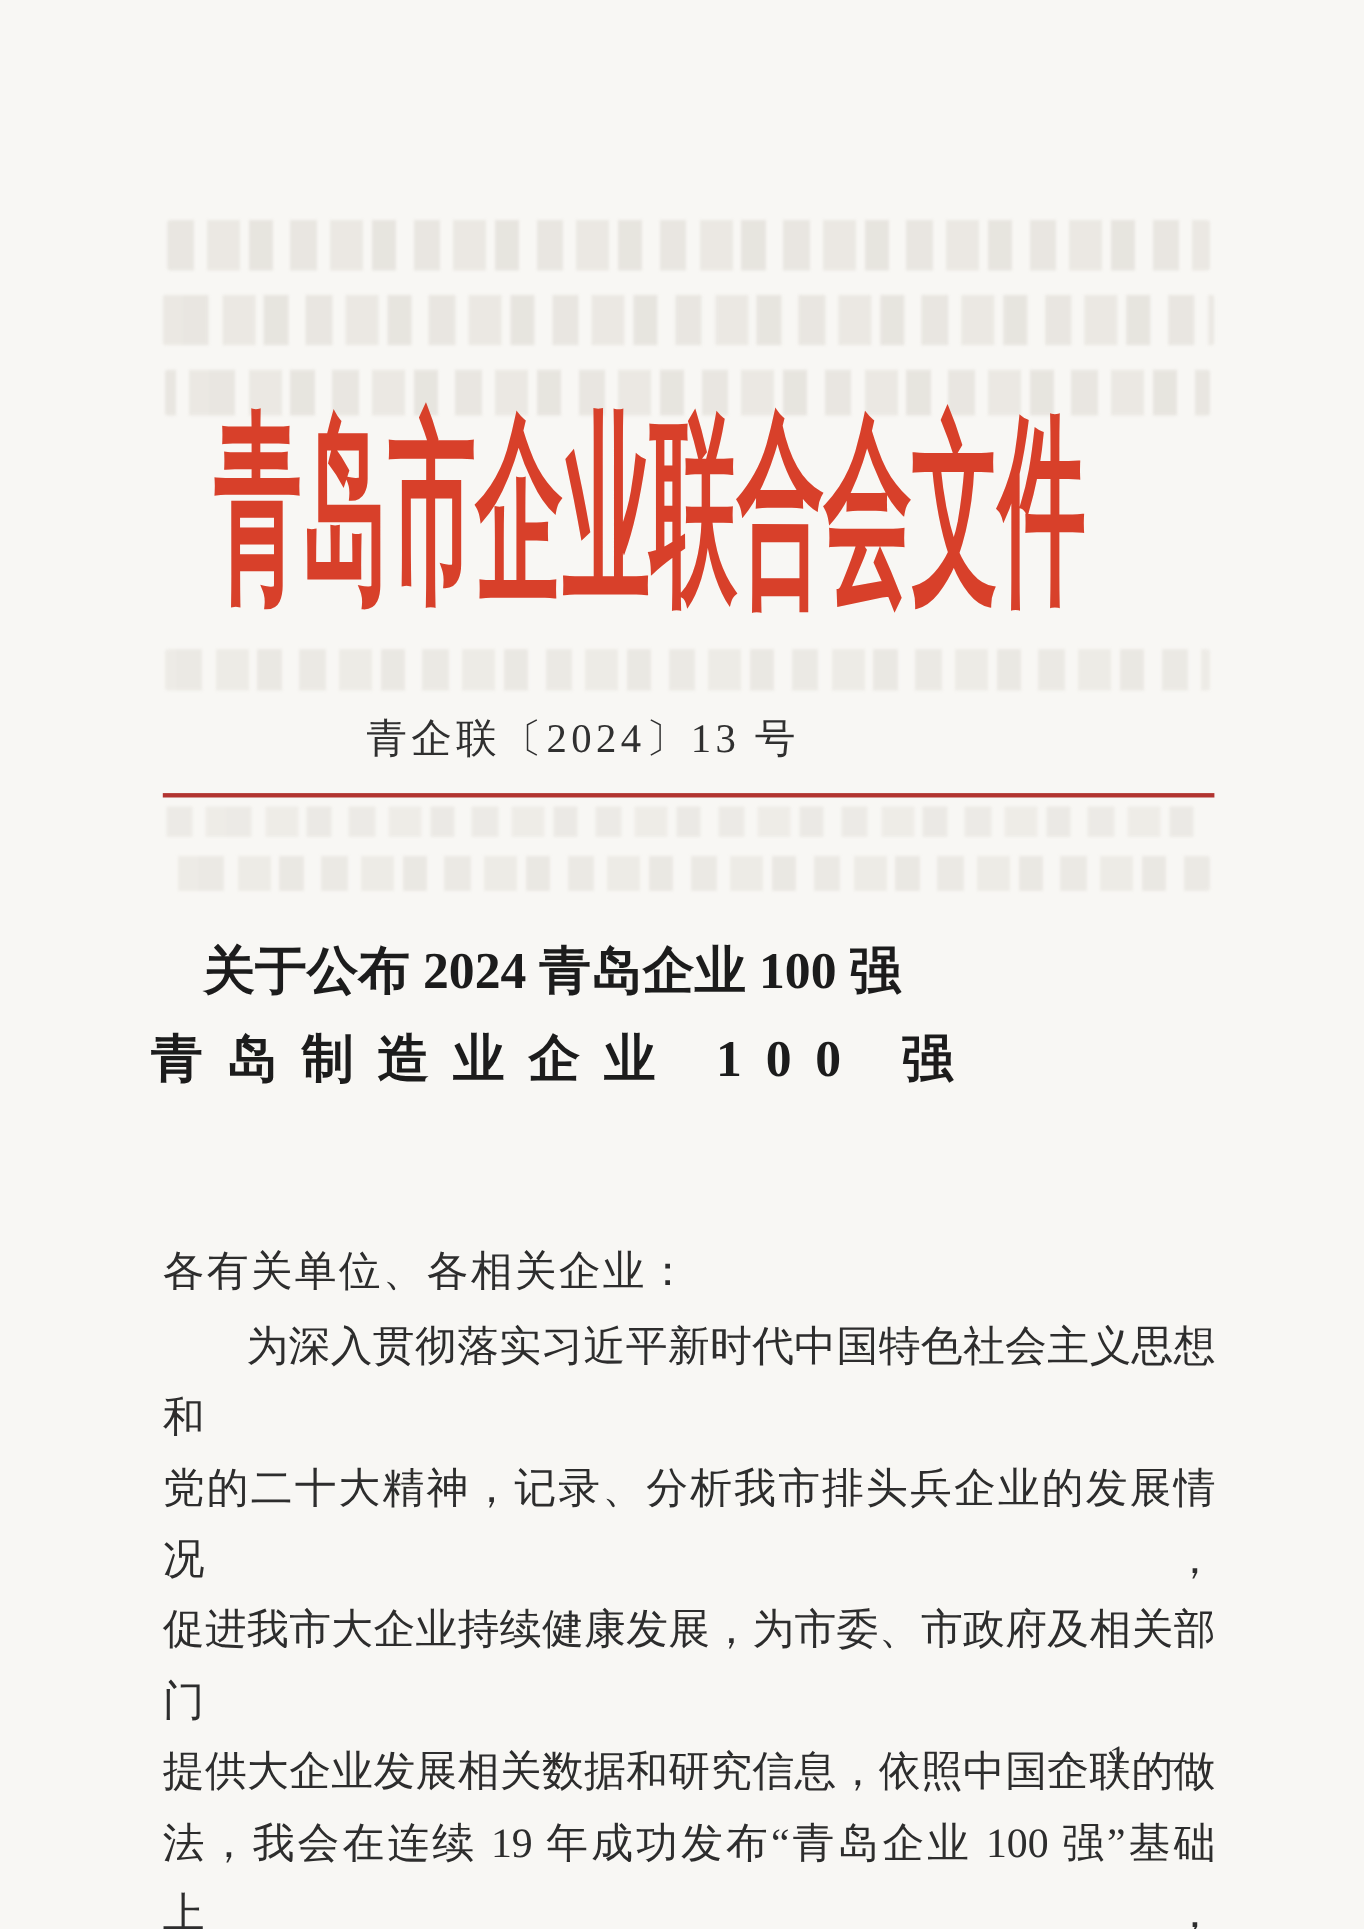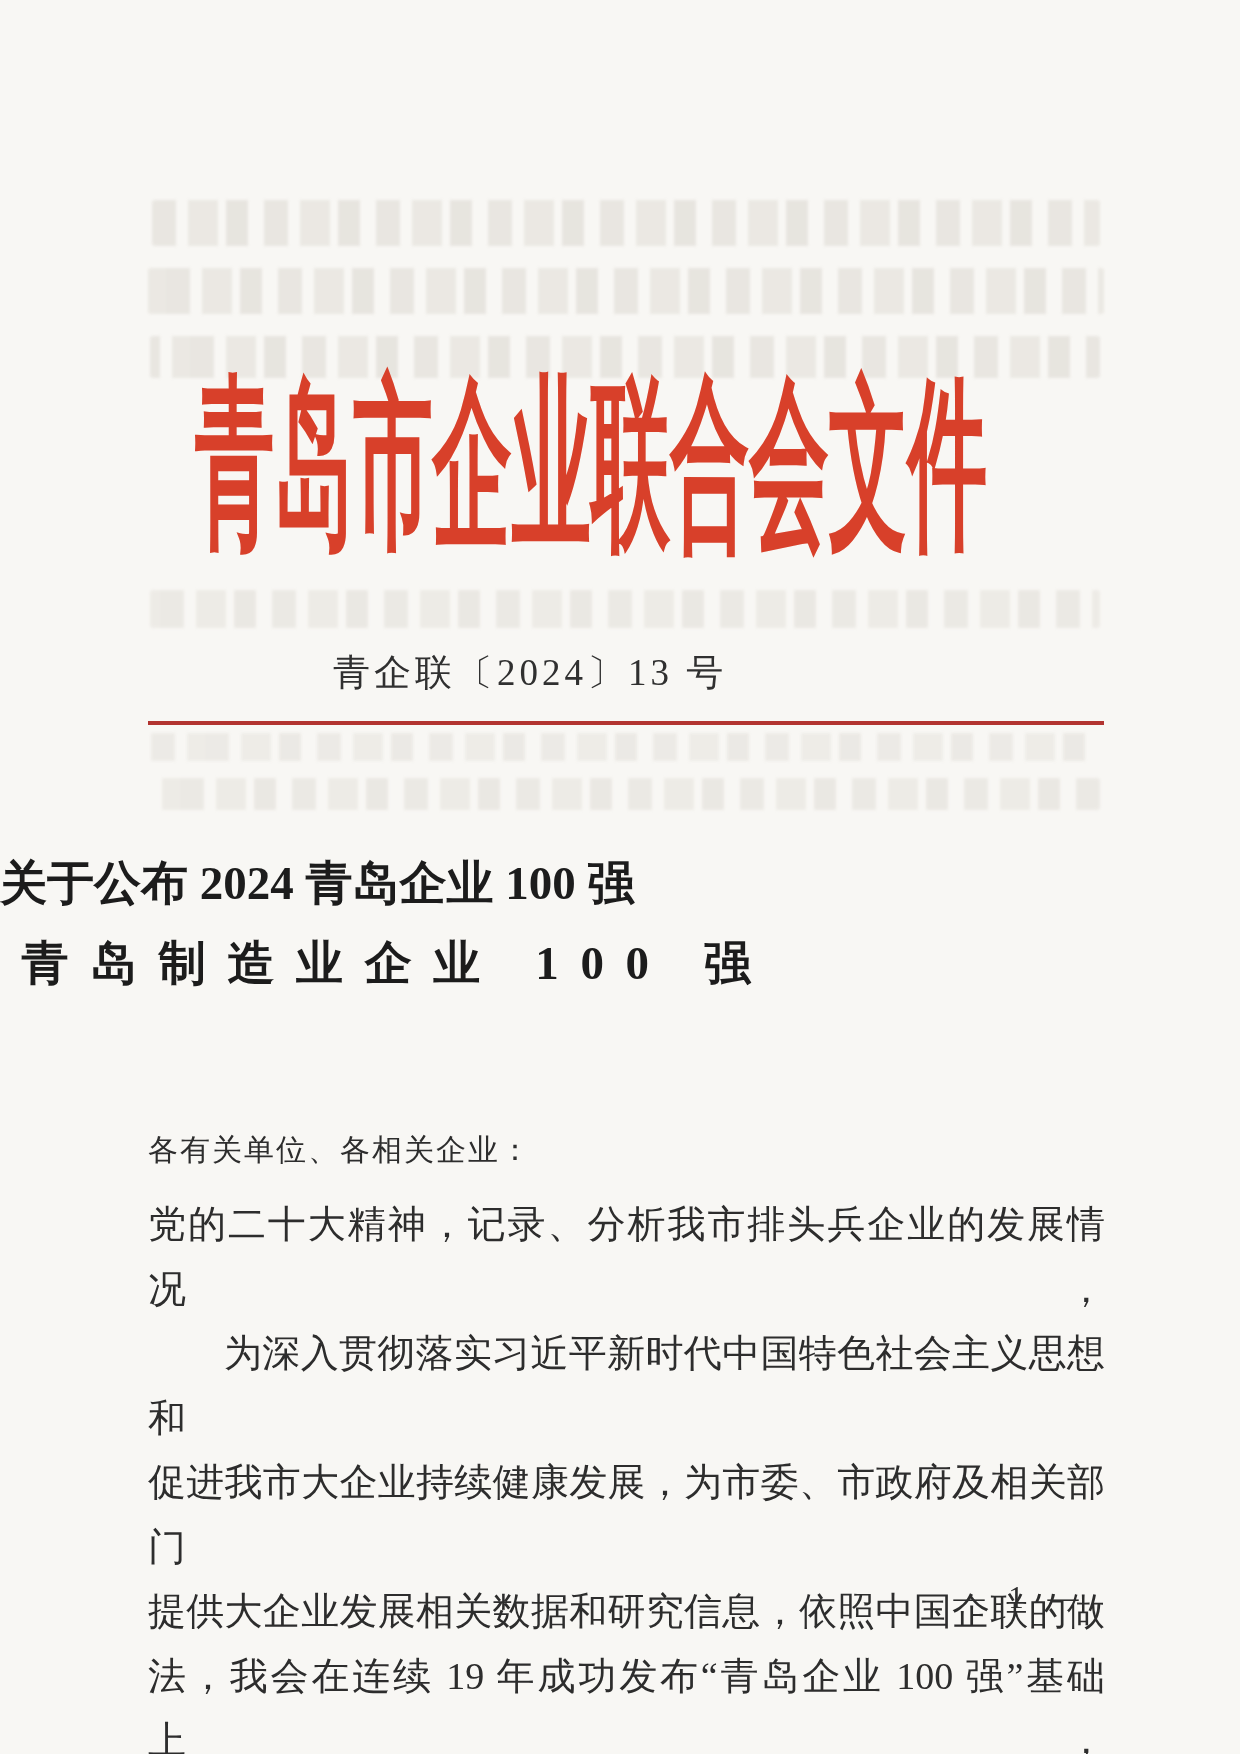--- a/index.html
+++ b/index.html
@@ -71,36 +71,36 @@
     width: 956px;
     height: 4px;
     background: var(--rule-red, #b23430);
   }
 
   .notice-title {
     position: absolute;
     top: 843px;
     left: 0;
     width: 1004px;
-    text-align: left;
+    text-align: center;
     font-weight: bold;
     color: #1c1c1c;
     font-size: 47px;
     line-height: 80px;
   }
   .notice-title .spread {
     letter-spacing: 0.46em;
     text-indent: 0.46em;
   }
 
   .salutation {
     position: absolute;
     top: 1130px;
     left: 148px;
-    font-size: 30px;
+    font-size: 38px;
     letter-spacing: 2px;
     color: #2d2d2d;
   }
 
   .body-text {
     position: absolute;
     top: 1192px;
     left: 148px;
     width: 957px;
     font-size: 38px;
@@ -146,22 +146,22 @@
   <div class="red-rule"></div>
 
   <div class="notice-title">
     <div>关于公布 2024 青岛企业 100 强</div>
     <div class="spread">青岛制造业企业 100 强</div>
   </div>
 
   <div class="salutation">各有关单位、各相关企业：</div>
 
   <div class="body-text">
+    <div class="body-line indent">为深入贯彻落实习近平新时代中国特色社会主义思想和</div>
     <div class="body-line">党的二十大精神，记录、分析我市排头兵企业的发展情况，</div>
-    <div class="body-line indent">为深入贯彻落实习近平新时代中国特色社会主义思想和</div>
     <div class="body-line">促进我市大企业持续健康发展，为市委、市政府及相关部门</div>
     <div class="body-line">提供大企业发展相关数据和研究信息，依照中国企联的做</div>
     <div class="body-line">法，我会在连续 19 年成功发布“青岛企业 100 强”基础上，</div>
 
   </div>
 
   <div class="page-number">— 1 —</div>
 
 </div>
 

